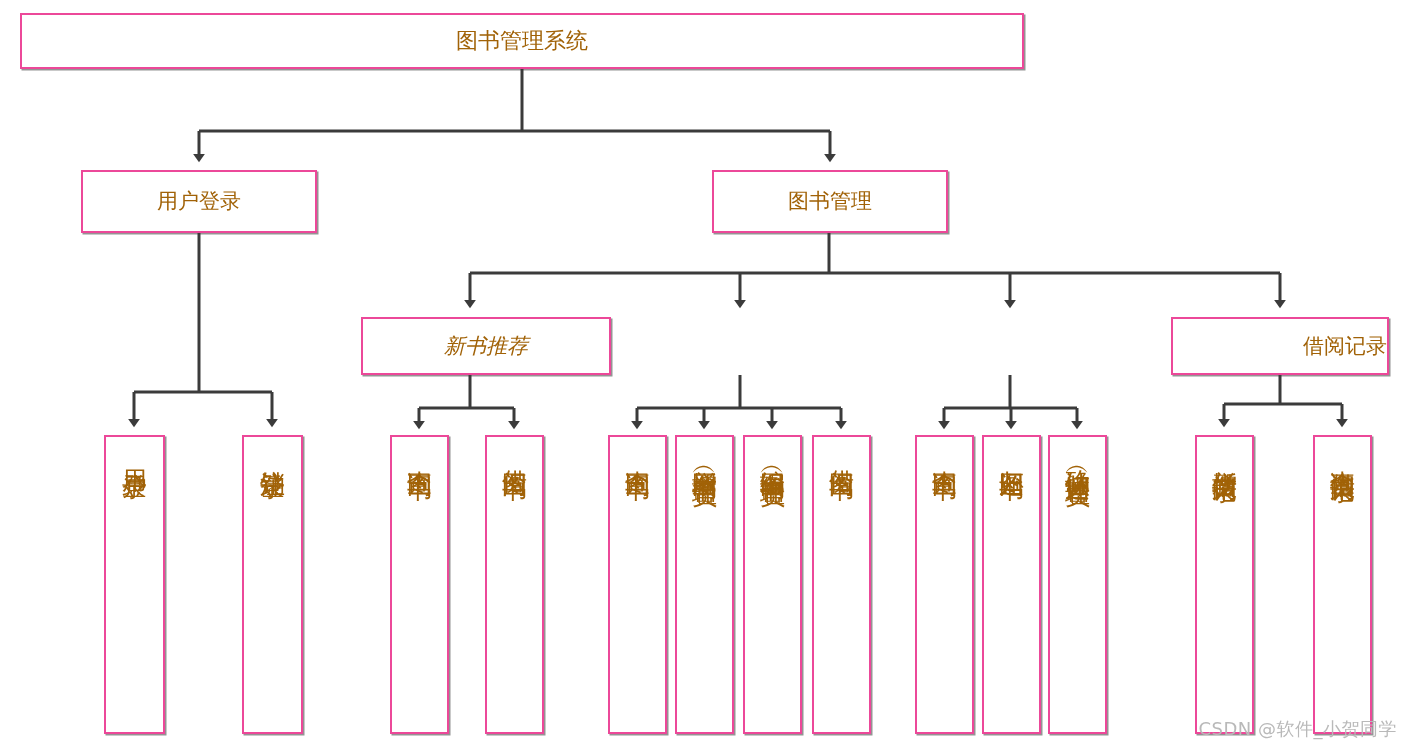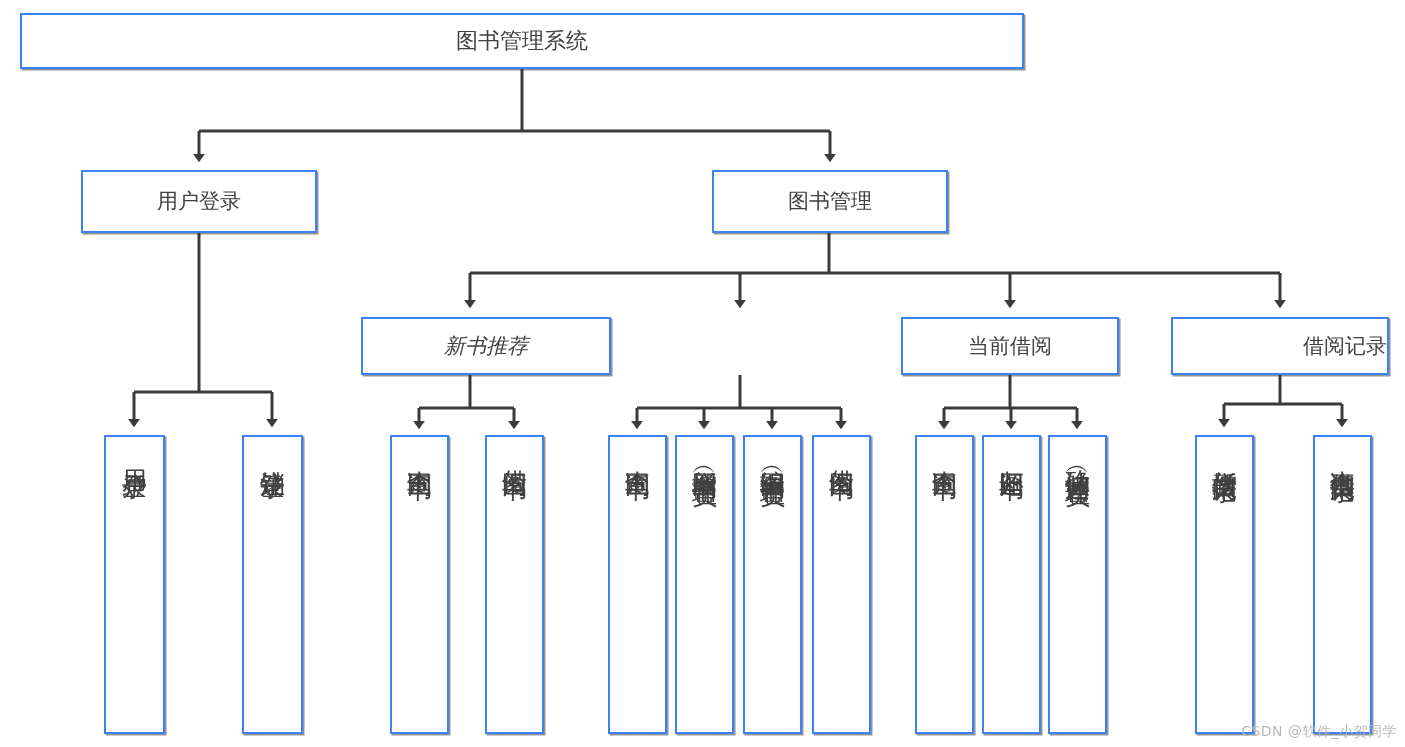--- a/index.html
+++ b/index.html
@@ -21,26 +21,26 @@
     position: absolute;
     left: 0;
     top: 0;
     width: 1405px;
     height: 747px;
   }
   .node {
     position: absolute;
     box-sizing: border-box;
     background: #ffffff;
-    border: 2px solid #3b82f6;
+    border: 2px solid #ec4899;
     box-shadow: 1.5px 1.5px 0 0 rgba(60,60,60,0.55);
     display: flex;
     align-items: center;
     justify-content: center;
-    color: #404040;
+    color: #a16207;
   }
   .node .label {
     text-align: center;
     line-height: 1.18;
     white-space: nowrap;
   }
   .node.h .label {
     font-size: 21px;
   }
   .node.root .label {
@@ -55,21 +55,21 @@
     text-orientation: upright;
     font-size: 25px;
     letter-spacing: 2px;
     line-height: 1;
     white-space: nowrap;
   }
   #watermark {
     position: absolute;
     right: 8px;
     bottom: 6px;
-    font-size: 14px;
+    font-size: 18px;
     color: #b9b9b9;
     letter-spacing: 0.5px;
     white-space: nowrap;
     pointer-events: none;
   }
 </style>
 </head>
 <body>
 
 <div id="stage">
@@ -131,23 +131,20 @@
   <div class="node h" style="left:81px; top:170px; width:236px; height:63px;">
     <span class="label">用户登录</span>
   </div>
   <div class="node h" style="left:712px; top:170px; width:236px; height:63px;">
     <span class="label">图书管理</span>
   </div>
 
   <div class="node h" style="left:361px; top:317px; width:250px; height:58px;font-style:italic;">
     <span class="label">新书推荐</span>
   </div>
-  <div class="node h" style="left:901px; top:317px; width:218px; height:58px;">
-    <span class="label">当前借阅</span>
-  </div>
   <div class="node h" style="left:1171px; top:317px; width:218px; height:58px;justify-content:flex-end;">
     <span class="label">借阅记录</span>
   </div>
 
   <div class="node v" style="left:104px; top:435px; width:61px; height:299px;">
     <span class="label">用户登录</span>
   </div>
   <div class="node v" style="left:242px; top:435px; width:61px; height:299px;">
     <span class="label">注销登录</span>
   </div>

